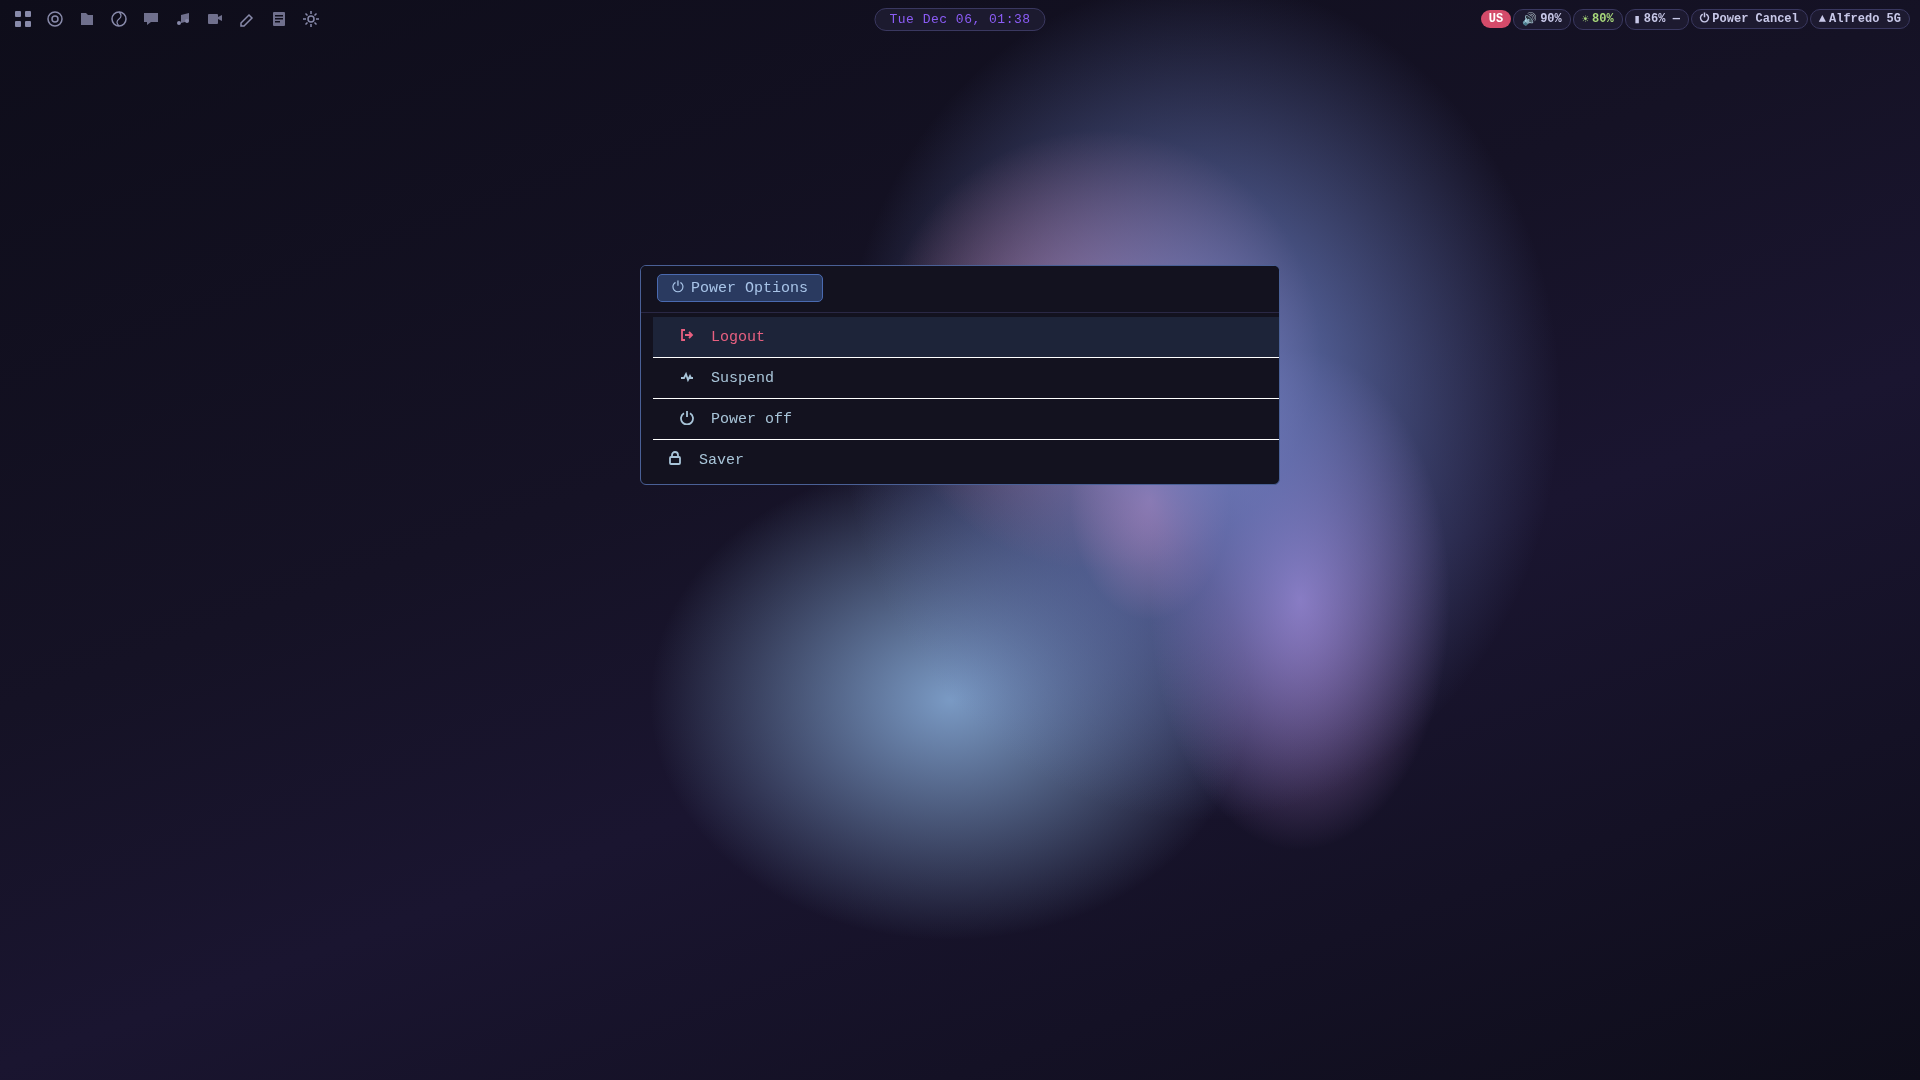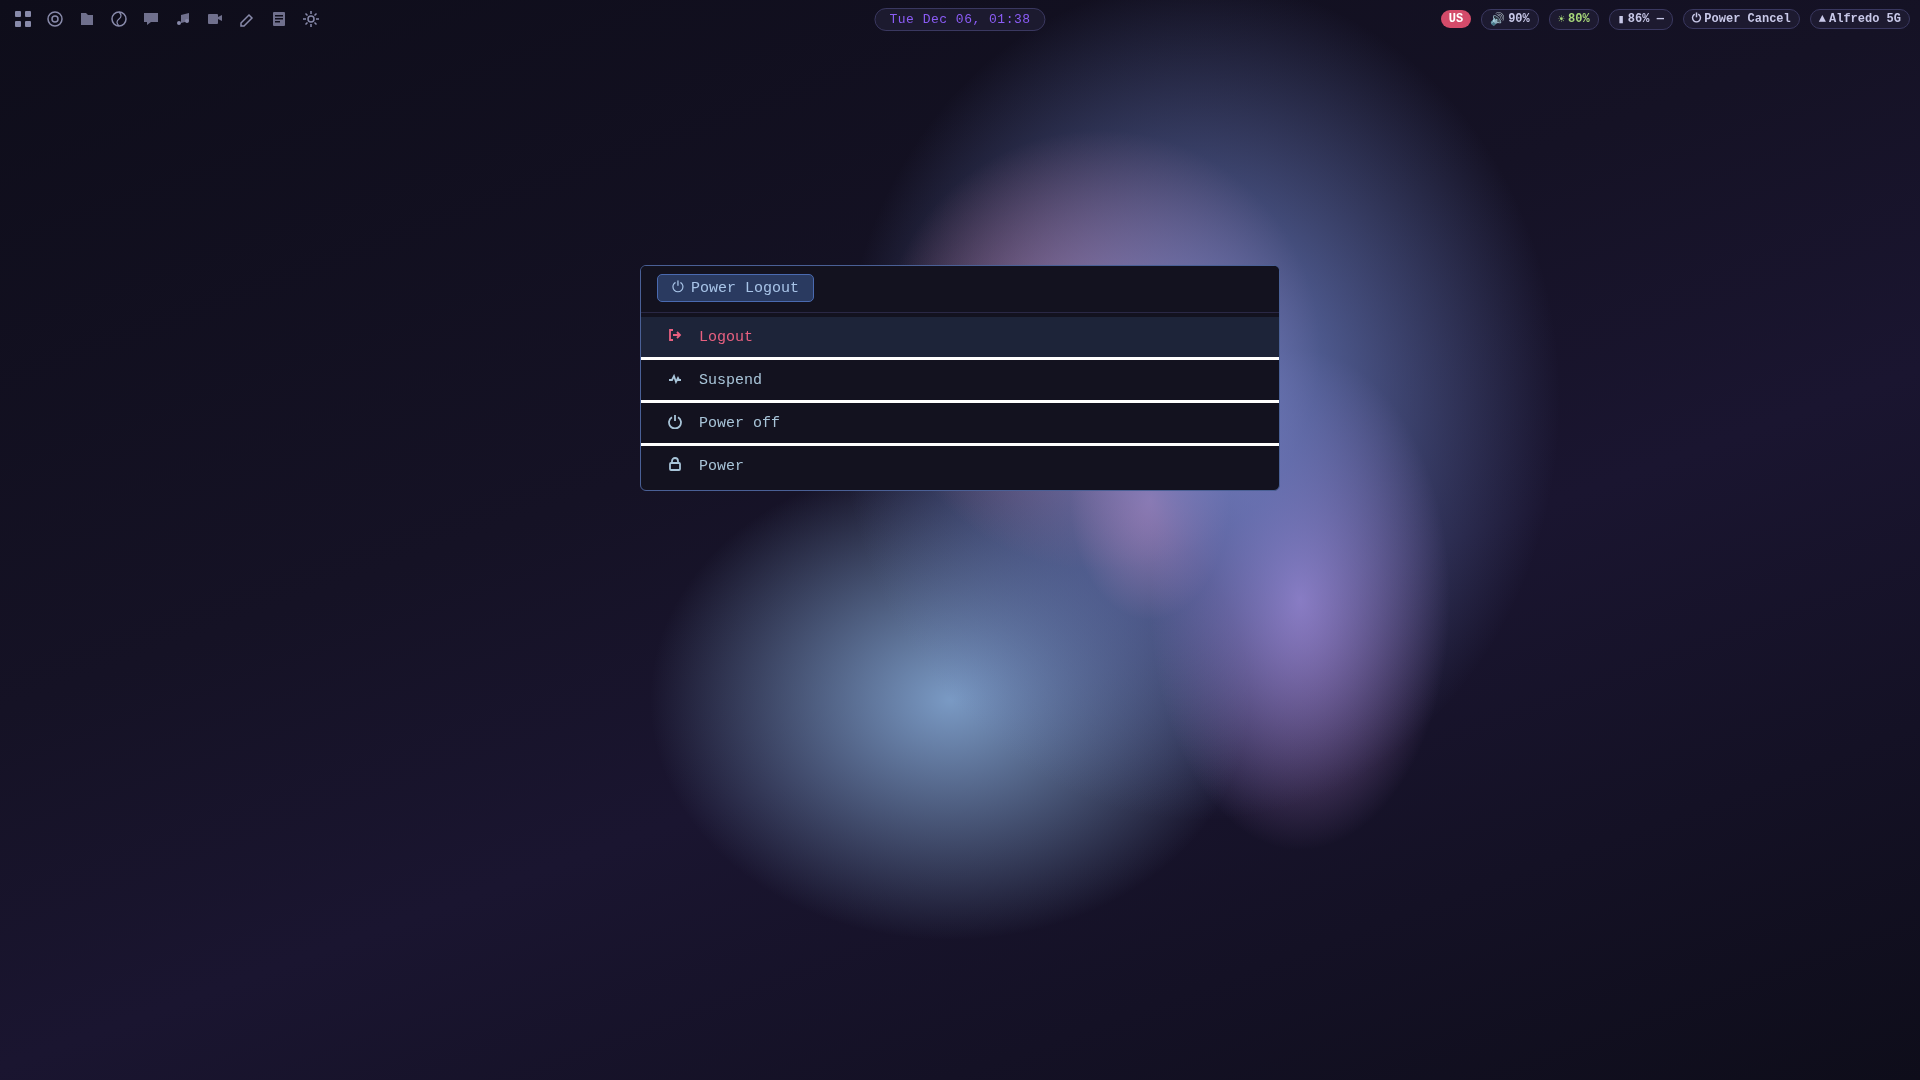--- a/index.html
+++ b/index.html
@@ -70,21 +70,21 @@
       border-radius: 12px;
       padding: 3px 14px;
       color: #8b5cf6;
       font-size: 13px;
       letter-spacing: 0.5px;
     }
 
     .topbar-right {
       display: flex;
       align-items: center;
-      gap: 10px;
+      gap: 2px;
       padding: 0 10px;
       margin-left: auto;
     }
 
     .status-badge {
       border-radius: 10px;
       padding: 2px 8px;
       font-size: 12px;
       font-weight: bold;
       display: flex;
@@ -188,21 +188,22 @@
     .menu-item .item-icon {
       width: 20px;
       text-align: center;
       font-size: 14px;
     }
 
     .logout-icon { color: #e86080; }
     .item-text-logout { color: #e86080; }
 
     .menu-item:not(:last-child) {
-      border-bottom: 3px solid #ffffff;
+      border-bottom: 1px solid #ffffff;
+      margin-left: 12px;
     }
   </style>
 </head>
 <body>
 
 <div class="wallpaper"></div>
 
 <div class="topbar">
   <div class="topbar-left">
     <div class="taskbar-icon">
@@ -298,21 +299,21 @@
       <span>Alfredo 5G</span>
     </div>
   </div>
 </div>
 
 <div class="dialog-overlay">
   <div class="dialog">
     <div class="dialog-titlebar">
       <div class="dialog-title-btn">
         <span>⏻</span>
-        <span>Power Logout</span>
+        <span>Power Options</span>
       </div>
     </div>
 
     <ul class="menu-list">
 
       <li class="menu-item active">
         <span class="item-icon logout-icon">
           <svg width="16" height="16" viewBox="0 0 16 16" fill="none" stroke="#e86080" stroke-width="1.8">
             <path d="M6 3H3v10h3M10 5l3 3-3 3M13 8H6"></path>
           </svg>
@@ -339,20 +340,20 @@
         <span>Power off</span>
       </li>
 
       <li class="menu-item">
         <span class="item-icon">
           <svg width="16" height="16" viewBox="0 0 16 16" fill="none" stroke="#a8c4d8" stroke-width="1.8">
             <rect x="3" y="7" width="10" height="7" rx="1"></rect>
             <path d="M5 7V5a3 3 0 0 1 6 0v2"></path>
           </svg>
         </span>
-        <span>Power</span>
+        <span>Saver</span>
       </li>
 
 
 
     </ul>
   </div>
 </div>
 
 </body></html>

